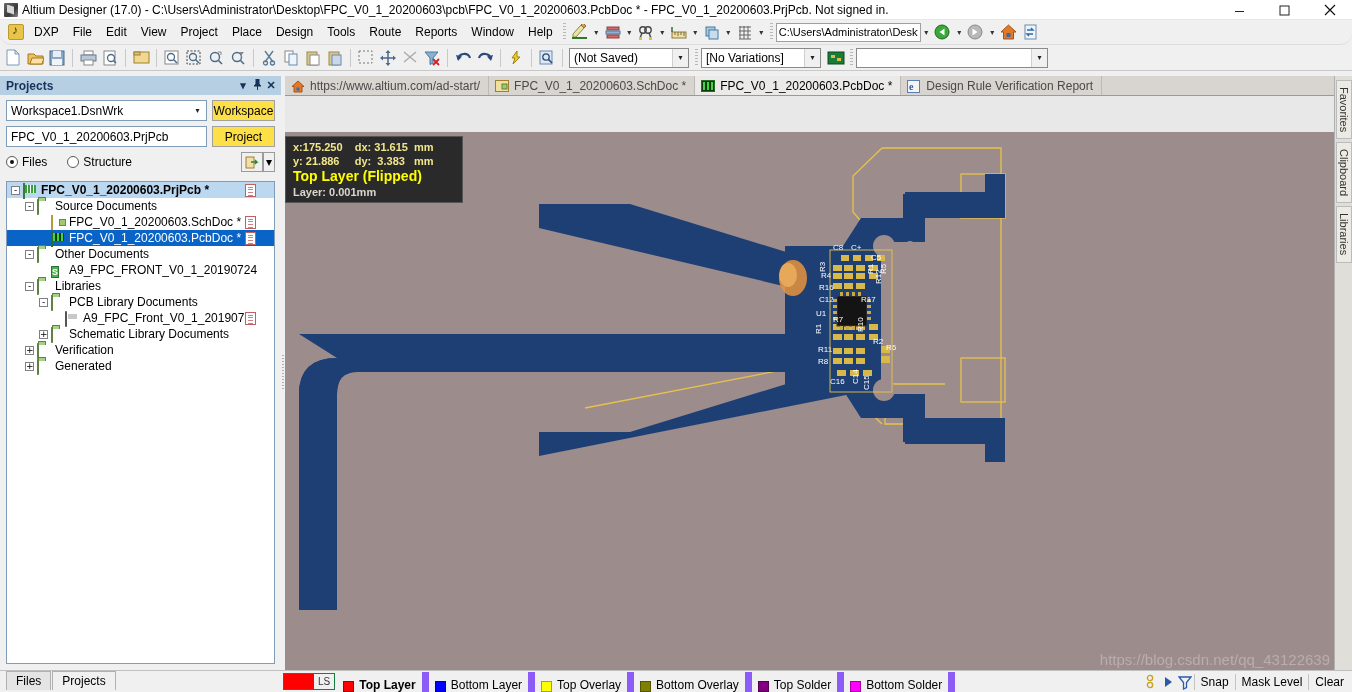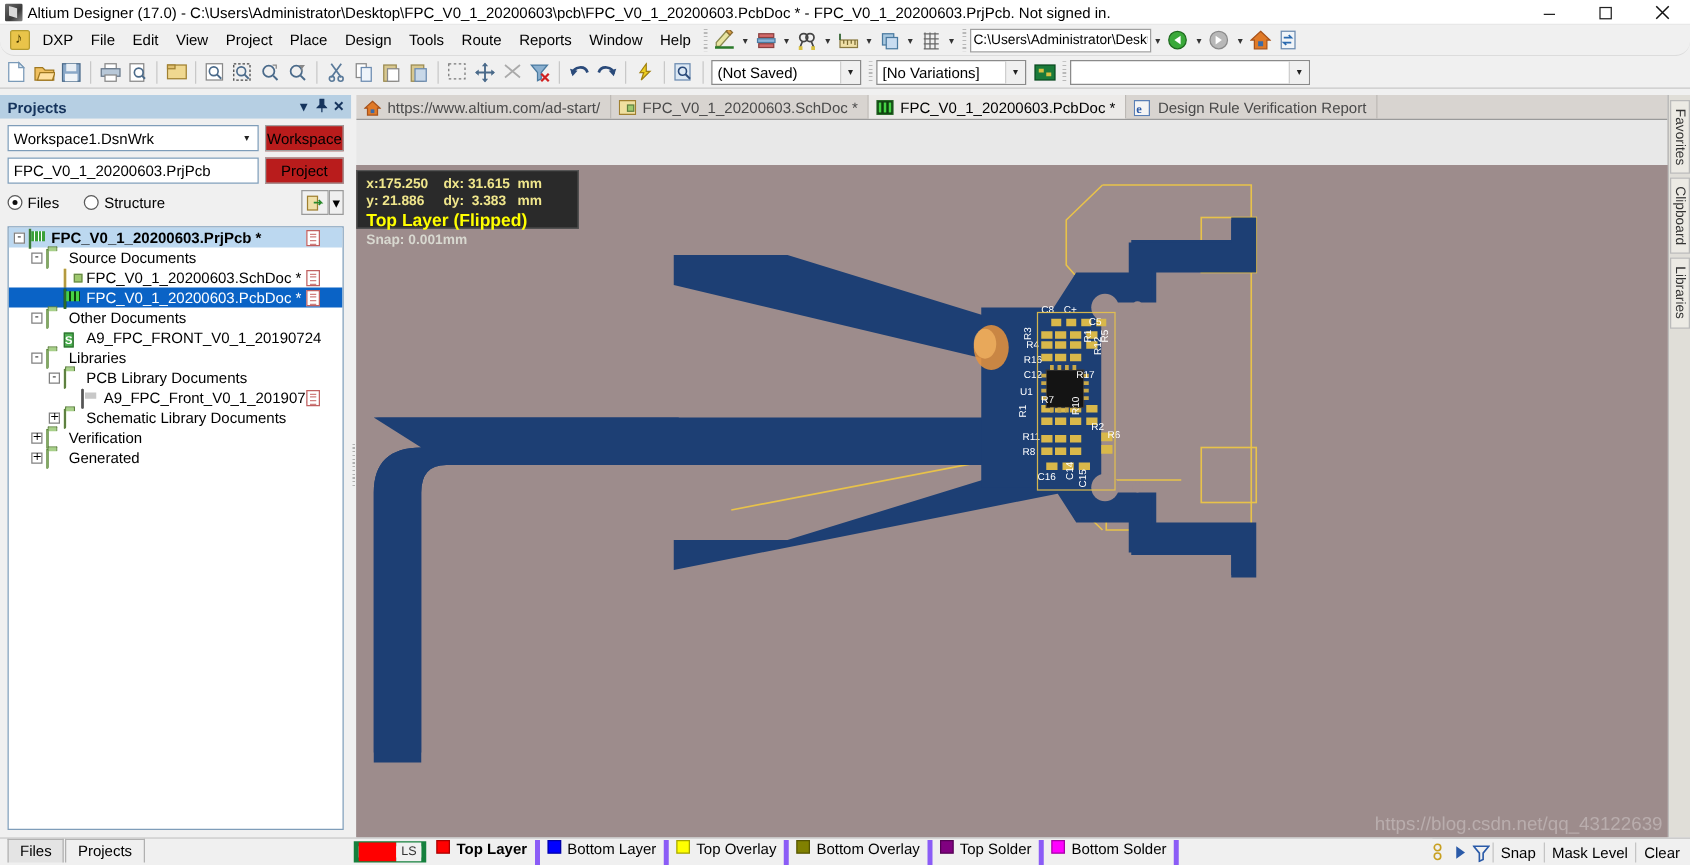--- a/index.html
+++ b/index.html
@@ -101,21 +101,21 @@
   .panel-header .ph-title { flex: 1; padding-left: 3px; }
   .ph-btn { width: 14px; text-align: center; font-size: 11px; color: #15335c; }
   .panel-body { padding: 5px 6px 0 6px; background: #f0f0f0; }
   .prow { display: flex; align-items: center; margin-bottom: 5px; }
   .inputbox {
     height: 21px; background: #fff; border: 1px solid #7f9db9;
     display: flex; align-items: center; font-size: 12px; padding-left: 4px; flex: 1;
   }
   .inputbox .iarrow { width: 17px; text-align: center; font-size: 8px; color: #222; }
   .pbtn {
-    height: 21px; min-width: 63px; margin-left: 5px; background: #b91c1c;
+    height: 21px; min-width: 63px; margin-left: 5px; background: #fde047;
     border: 1px solid #a0a0a0; font-size: 12px;
     display: flex; align-items: center; justify-content: center; color: #000; flex: none;
   }
   .radio-row { display: flex; align-items: center; margin: 3px 0 5px 0; }
   .radio { display: flex; align-items: center; margin-right: 20px; font-size: 12px; }
   .radio .rc {
     width: 12px; height: 12px; border-radius: 50%;
     border: 1px solid #5a5a5a; background: #fff; margin-right: 4px; position: relative;
   }
   .radio .rc.on::after {
@@ -200,21 +200,21 @@
   .doctab {
     display: flex; align-items: center; padding: 0 8px 0 6px; font-size: 12px;
     color: #4a4a4a; border-right: 1px solid #bdb9b5; white-space: nowrap; flex: none;
   }
   .doctab.active { background: #eceae8; color: #000; }
   .doctab .dt-ico { width: 14px; height: 12px; margin-right: 5px; flex: none; position: relative; }
 
   
   .canvas { flex: 1; position: relative; background: #9d8c8c; overflow: hidden; }
   .infobox {
-    position: absolute; left: 0px; top: 4px; width: 178px; height: 47px;
+    position: absolute; left: 0px; top: 4px; width: 178px; height: 67px;
     background: #2a2a2a; border: 1px solid #555; padding: 3px 0 0 7px;
     font-family: "Liberation Sans", sans-serif; z-index: 30;
   }
   .infobox .line { font-size: 11px; font-weight: bold; color: #f0e68c; line-height: 14px; white-space: pre; }
   .infobox .layer { font-size: 14px; font-weight: bold; color: #ffff00; line-height: 17px; }
   .infobox .snap { font-size: 11px; font-weight: bold; color: #d8d8d0; line-height: 14px; }
   .watermark {
     position: absolute; right: 4px; bottom: 2px; color: #b9adad; font-size: 15px;
     font-family: "Liberation Sans", sans-serif; z-index: 5; letter-spacing: 0px;
   }
@@ -229,26 +229,26 @@
   }
 
   
   .statusbar {
     position: absolute; left: 0; bottom: 0; width: 1352px; height: 22px;
     background: #f0f0f0; border-top: 1px solid #c0c0c0; display: flex; align-items: stretch;
   }
   .sb-left { width: 281px; display: flex; align-items: flex-start; padding-left: 6px; background:#f0f0f0; flex:none; }
   .sb-left .ptab { border-bottom: none; }
   .layerbar { flex: 1; display: flex; align-items: center; min-width: 0; overflow: hidden; background:#f0f0f0; }
-  .ls-box { display: flex; align-items: center; border: 4px solid #15803d; margin: 0 2px 0 2px; height: 17px; flex:none; }
+  .ls-box { display: flex; align-items: center; border: 1px solid #15803d; margin: 0 2px 0 2px; height: 17px; flex:none; }
   .ls-swatch { width: 30px; height: 15px; background: #ff0000; }
   .ls-label { font-size: 10px; padding: 0 4px; color: #333; background: #f0f0f0; height:15px; line-height:15px; }
   .layertab {
-    display: flex; align-items: flex-start; padding: 0 6px; height: 20px; font-size: 12px;
-    border-right: 4px solid #8b5cf6; white-space: nowrap; color: #000; flex:none;
+    display: flex; align-items: flex-end; padding: 0 6px; height: 20px; font-size: 12px;
+    border-right: 7px solid #8b5cf6; white-space: nowrap; color: #000; flex:none;
   }
   .layertab.active { font-weight: bold; background:#f0f0f0; }
   .layertab .sw { width: 11px; height: 11px; margin-right: 5px; border: 1px solid rgba(0,0,0,.35); flex:none; }
   .sb-right { display: flex; align-items: center; flex: none; padding-right: 2px; }
   .sb-ico { width: 14px; height: 16px; margin-right: 2px; position: relative; }
   .sb-btn { padding: 2px 6px; font-size: 12px; border-left: 1px solid #c4c4c4; color: #000; height: 16px;
     display:flex; align-items:center; }
 </style>
 </head>
 <body>
@@ -824,21 +824,21 @@
           </g>
           <g stroke="#e8c24a" stroke-width="1" fill="none" opacity="0.9">
             <rect x="545" y="118" width="62" height="142"></rect>
           </g>
         </svg>
 
         <div class="infobox">
           <div class="line">x:175.250    dx: 31.615  mm</div>
           <div class="line">y: 21.886     dy:  3.383   mm</div>
           <div class="layer">Top Layer (Flipped)</div>
-          <div class="snap">Snap: 0.001mm</div>
+          <div class="snap">Layer: 0.001mm</div>
         </div>
 
         <div class="watermark">https://blog.csdn.net/qq_43122639</div>
       </div>
     </div>
 
     <div class="rtabs">
       <div class="rtab">Favorites</div>
       <div class="rtab">Clipboard</div>
       <div class="rtab">Libraries</div>

